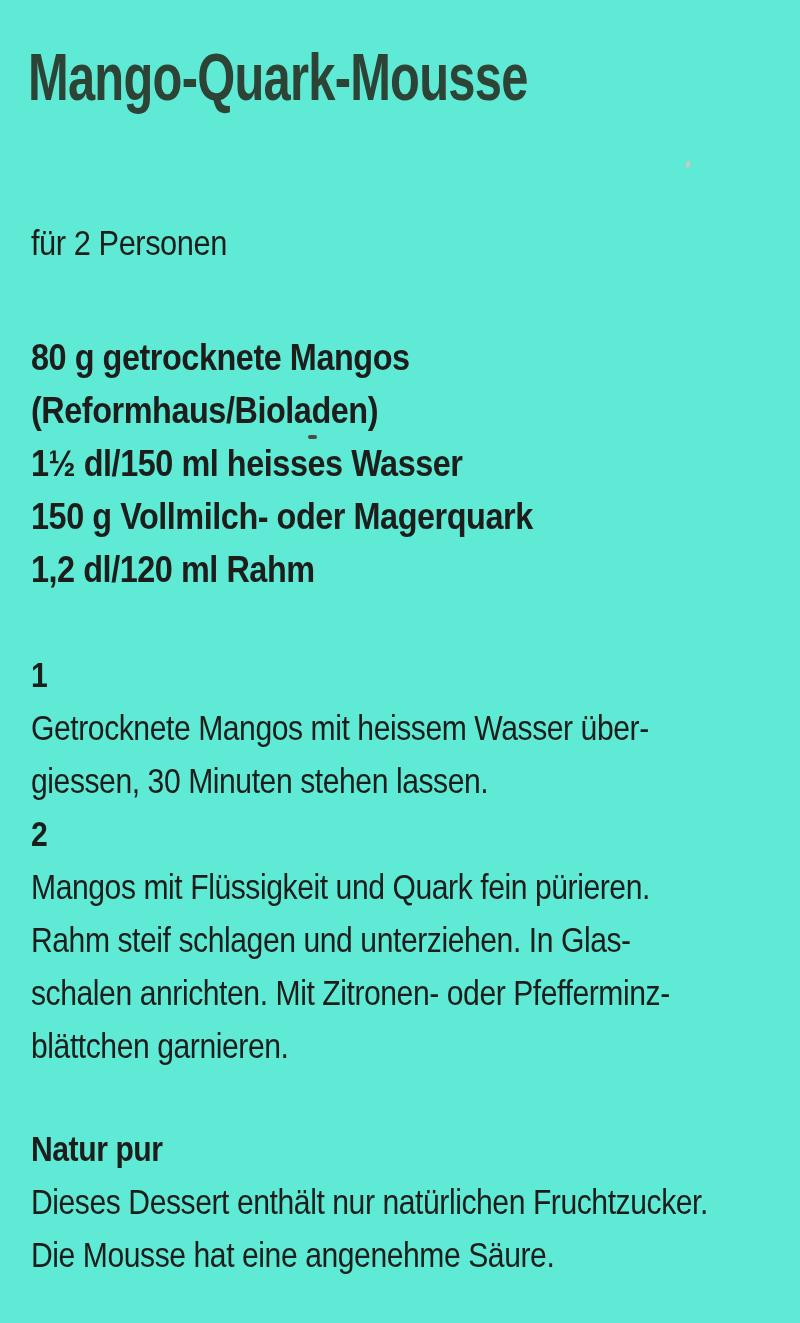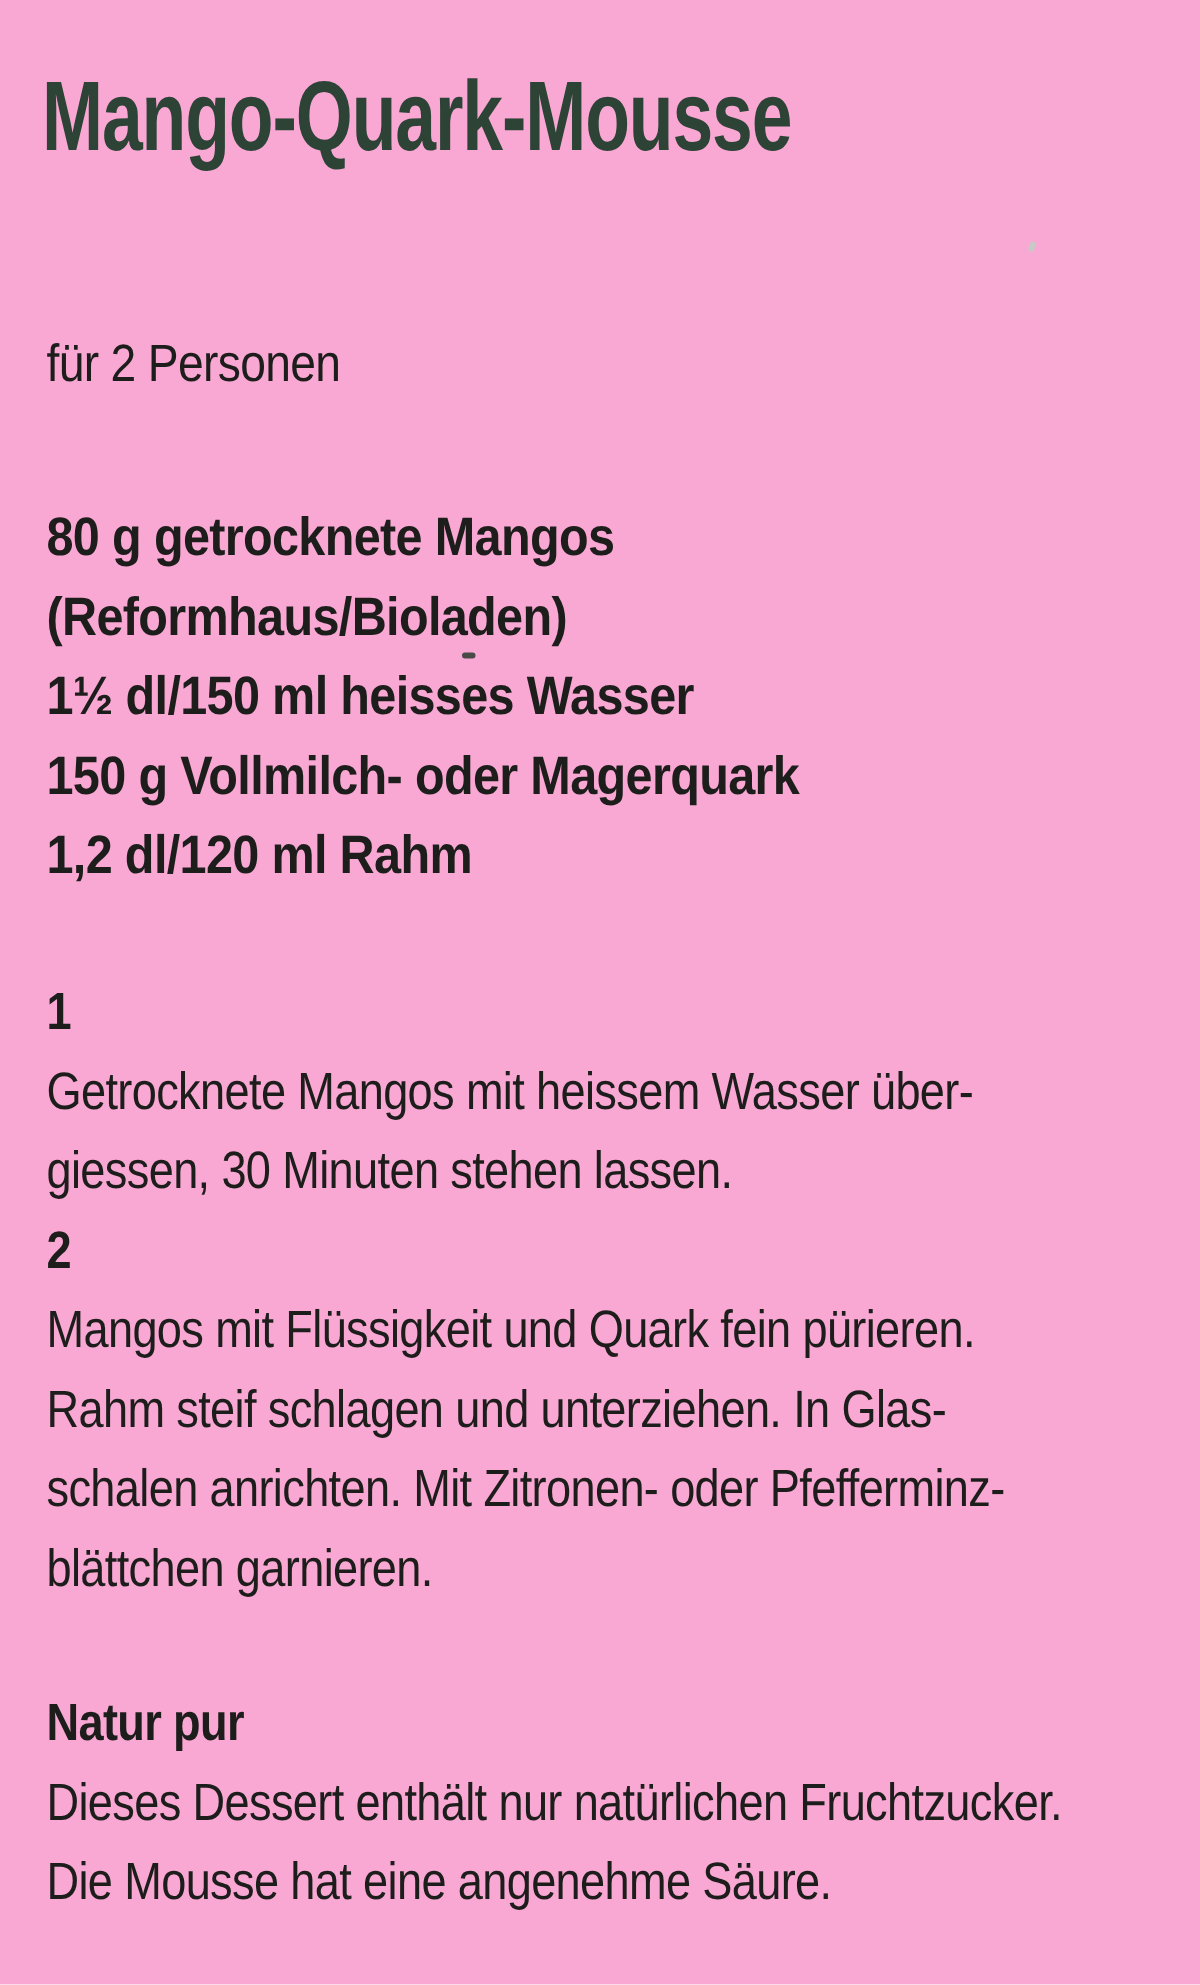--- a/index.html
+++ b/index.html
@@ -4,21 +4,21 @@
 <style>
   html, body {
     margin: 0;
     padding: 0;
     background: #ffffff;
   }
   .page {
     position: relative;
     width: 800px;
     height: 1323px;
-    background: #f9a8d4;
+    background: #5eead4;
     overflow: hidden;
     font-family: "Liberation Sans", "DejaVu Sans", sans-serif;
     color: #1d1d1b;
   }
   .recipe-title {
     position: absolute;
     left: 28px;
     top: 42px;
     margin: 0;
     font-size: 66px;

